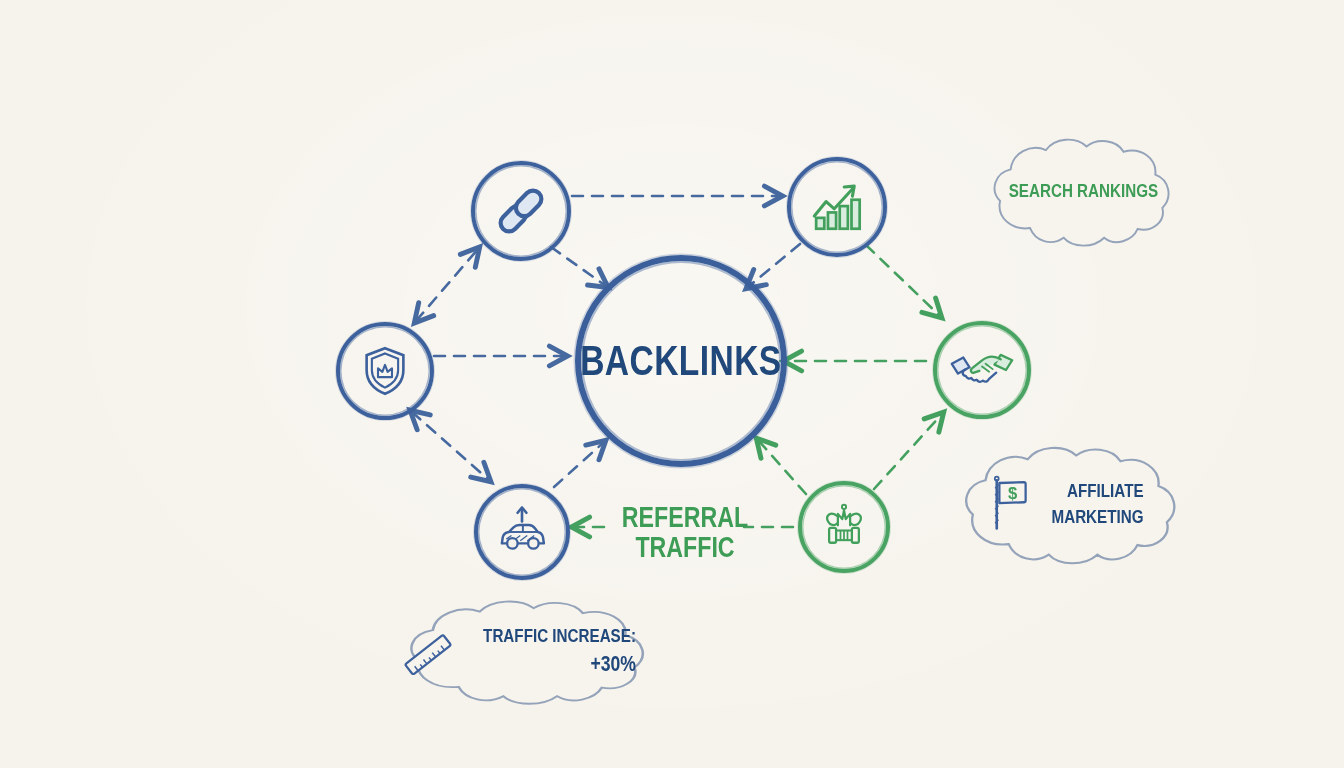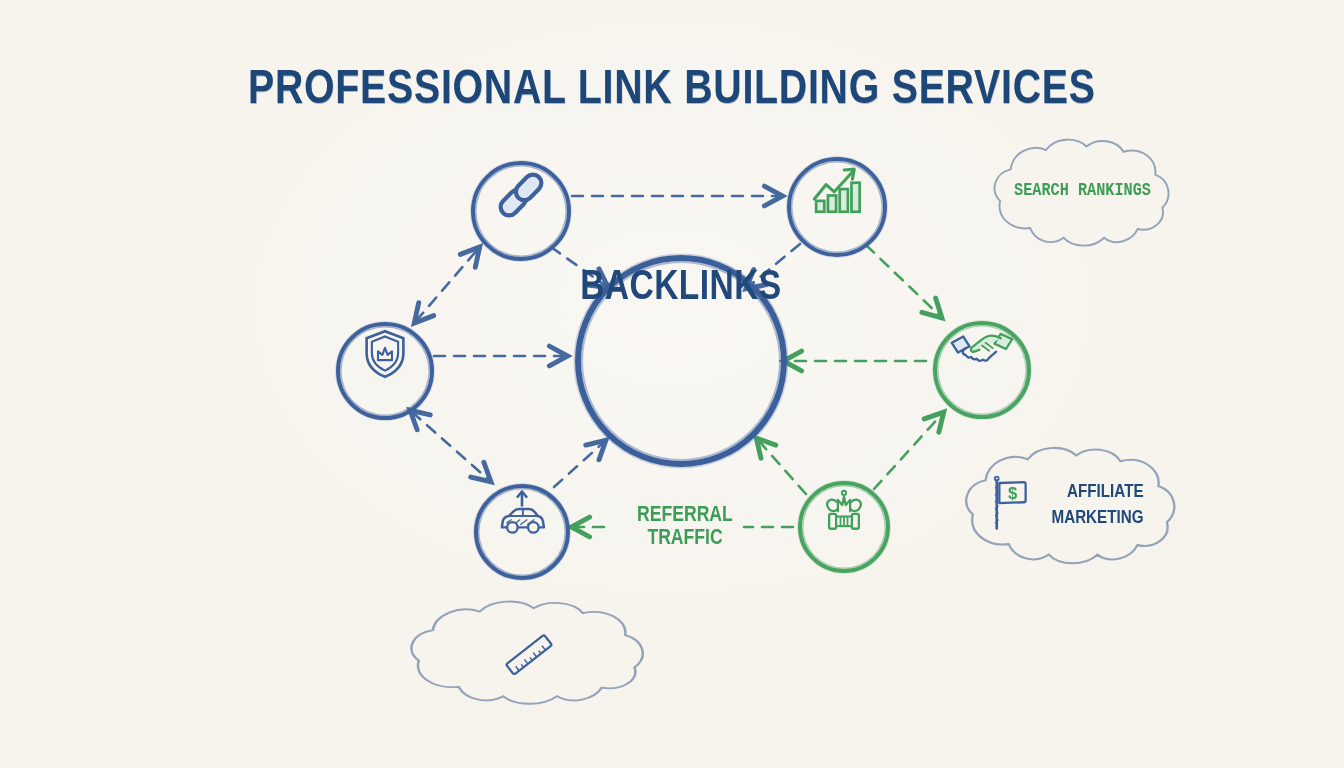--- a/index.html
+++ b/index.html
@@ -14,21 +14,21 @@
       #f6f3ec;
   }
   .cond{display:inline-block;transform:scaleX(.8);transform-origin:50% 50%;white-space:nowrap;}
   
   .title-wrap{position:absolute;top:58px;left:0;width:100%;text-align:center;}
   .title{
     font-size:49px;font-weight:bold;color:#1e4779;letter-spacing:1px;
     text-shadow:0.5px 0.5px 0 rgba(30,71,121,.35);
   }
   
-  .node{position:absolute;border-radius:50%;display:flex;justify-content:center;background:transparent;}
+  .node{position:absolute;border-radius:50%;display:flex;align-items:center;justify-content:center;background:transparent;}
   .ring-blue{border:4px solid #3d619c;box-shadow:inset 0 0 0 1.5px rgba(61,97,156,.45), 0 0 0 1px rgba(61,97,156,.18);}
   .ring-green{border:4px solid #49a362;box-shadow:inset 0 0 0 1.5px rgba(73,163,98,.45), 0 0 0 1px rgba(73,163,98,.18);}
   .node-chain{left:471px;top:161px;width:92px;height:92px;}
   .node-chart{left:787px;top:157px;width:92px;height:92px;}
   .node-shield{left:336px;top:322px;width:90px;height:90px;}
   .node-handshake{left:933px;top:321px;width:90px;height:90px;}
   .node-car{left:474px;top:484px;width:88px;height:88px;}
   .node-crown{left:798px;top:481px;width:84px;height:84px;}
   .node-center{
     left:575px;top:255px;width:200px;height:200px;
@@ -39,31 +39,31 @@
   
   .cloud{position:absolute;}
   .cloud svg.cloud-shape{position:absolute;left:0;top:0;width:100%;height:100%;}
   .cloud .cloud-content{
     position:absolute;inset:0;display:flex;align-items:center;justify-content:center;
     flex-direction:column;text-align:center;padding:14px 18px 18px;box-sizing:border-box;
   }
   .cloud-line{font-size:19px;font-weight:bold;color:#21487b;line-height:1.35;}
   .cloud-line-green{color:#3d9c55;}
   .cloud-domain{left:146px;top:212px;width:186px;height:108px;}
-  .cloud-search{left:986px;top:136px;width:194px;height:114px;font-family:Liberation Mono, monospace;}
+  .cloud-search{left:986px;top:136px;width:194px;height:114px;}
   .cloud-dascore{left:218px;top:458px;width:184px;height:114px;}
   .cloud-affiliate{left:956px;top:444px;width:232px;height:124px;}
   .cloud-traffic{left:400px;top:598px;width:258px;height:110px;}
   .cloud-ranking{left:790px;top:598px;width:214px;height:110px;}
   .cloud-row{display:flex;align-items:center;gap:10px;}
   .cloud-row .txt{display:flex;flex-direction:column;text-align:right;}
   
   .referral{
     position:absolute;left:580px;top:502px;width:210px;text-align:center;
-    font-size:22px;font-weight:bold;color:#3d9c55;line-height:1.05;
+    font-size:29px;font-weight:bold;color:#3d9c55;line-height:1.05;
   }
   
   .connector-layer{position:absolute;left:0;top:0;width:1344px;height:768px;pointer-events:none;}
   .dash-blue{stroke:#46699f;stroke-width:2.6;fill:none;stroke-dasharray:11 9;stroke-linecap:round;}
   .dash-green{stroke:#44a05f;stroke-width:2.6;fill:none;stroke-dasharray:11 9;stroke-linecap:round;}
   .icon-svg{display:block;}
 </style>
 </head>
 <body>
 
@@ -86,23 +86,20 @@
     <line class="dash-blue" x1="412" y1="412" x2="489" y2="480" marker-start="url(#mb)" marker-end="url(#mb)"></line>
     <line class="dash-blue" x1="554" y1="487" x2="604" y2="442" marker-end="url(#mb)"></line>
     <line class="dash-green" x1="866" y1="245" x2="940" y2="316" marker-end="url(#mg)"></line>
     <line class="dash-green" x1="926" y1="361" x2="786" y2="361" marker-end="url(#mg)"></line>
     <line class="dash-green" x1="874" y1="489" x2="942" y2="414" marker-end="url(#mg)"></line>
     <line class="dash-green" x1="806" y1="494" x2="758" y2="440" marker-end="url(#mg)"></line>
     <line class="dash-green" x1="793" y1="527" x2="744" y2="527"></line>
     <line class="dash-green" x1="604" y1="527" x2="574" y2="527" marker-end="url(#mg)"></line>
   </svg>
 
-  <div class="title-wrap">
-    <span class="title cond">PROFESSIONAL LINK BUILDING SERVICES</span>
-  </div>
 
   <div class="node node-center">
     <span class="center-label cond">BACKLINKS</span>
   </div>
 
   <div class="node ring-blue node-chain">
     <svg class="icon-svg" width="60" height="60" viewBox="0 0 64 64">
       <g transform="rotate(-45 32 32)" fill="#dfe7f2" stroke="#3d619c" stroke-width="4.5" stroke-linejoin="round">
         <rect x="5" y="23" width="31" height="18" rx="9"></rect>
         <rect x="28" y="23" width="31" height="18" rx="9"></rect>
@@ -207,20 +204,24 @@
       <path d="M50 105 C28 108 12 92 16 74 C4 62 10 42 28 38 C30 20 50 8 68 16 C78 2 102 0 114 12 C126 2 148 4 156 18 C176 12 194 26 192 44 C208 50 212 70 200 82 C204 98 188 110 172 106 C166 120 146 126 134 116 C122 128 98 128 88 116 C74 126 56 120 50 105 Z" fill="#f7f4ee" stroke="#94a3b9" stroke-width="2.2"></path>
     </svg>
     <div class="cloud-content">
       <div class="cloud-row">
         <svg width="52" height="52" viewBox="0 0 56 56">
           <g transform="rotate(-38 28 32)">
             <rect x="2" y="25" width="52" height="14" rx="2" fill="#f7f4ee" stroke="#3d619c" stroke-width="2.4"></rect>
             <path d="M9 39 V33 M15 39 V35 M21 39 V33 M27 39 V35 M33 39 V33 M39 39 V35 M45 39 V33" stroke="#3d619c" stroke-width="1.6"></path>
           </g>
         </svg>
+        <div class="txt">
+          <span class="cloud-line cond">TRAFFIC INCREASE:</span>
+          <span class="cloud-line cond" style="font-size:22px;">+30%</span>
+        </div>
       </div>
     </div>
   </div>
 
 
   <div class="referral">
     <span class="cond">REFERRAL</span><br>
     <span class="cond">TRAFFIC</span>
   </div>
 

